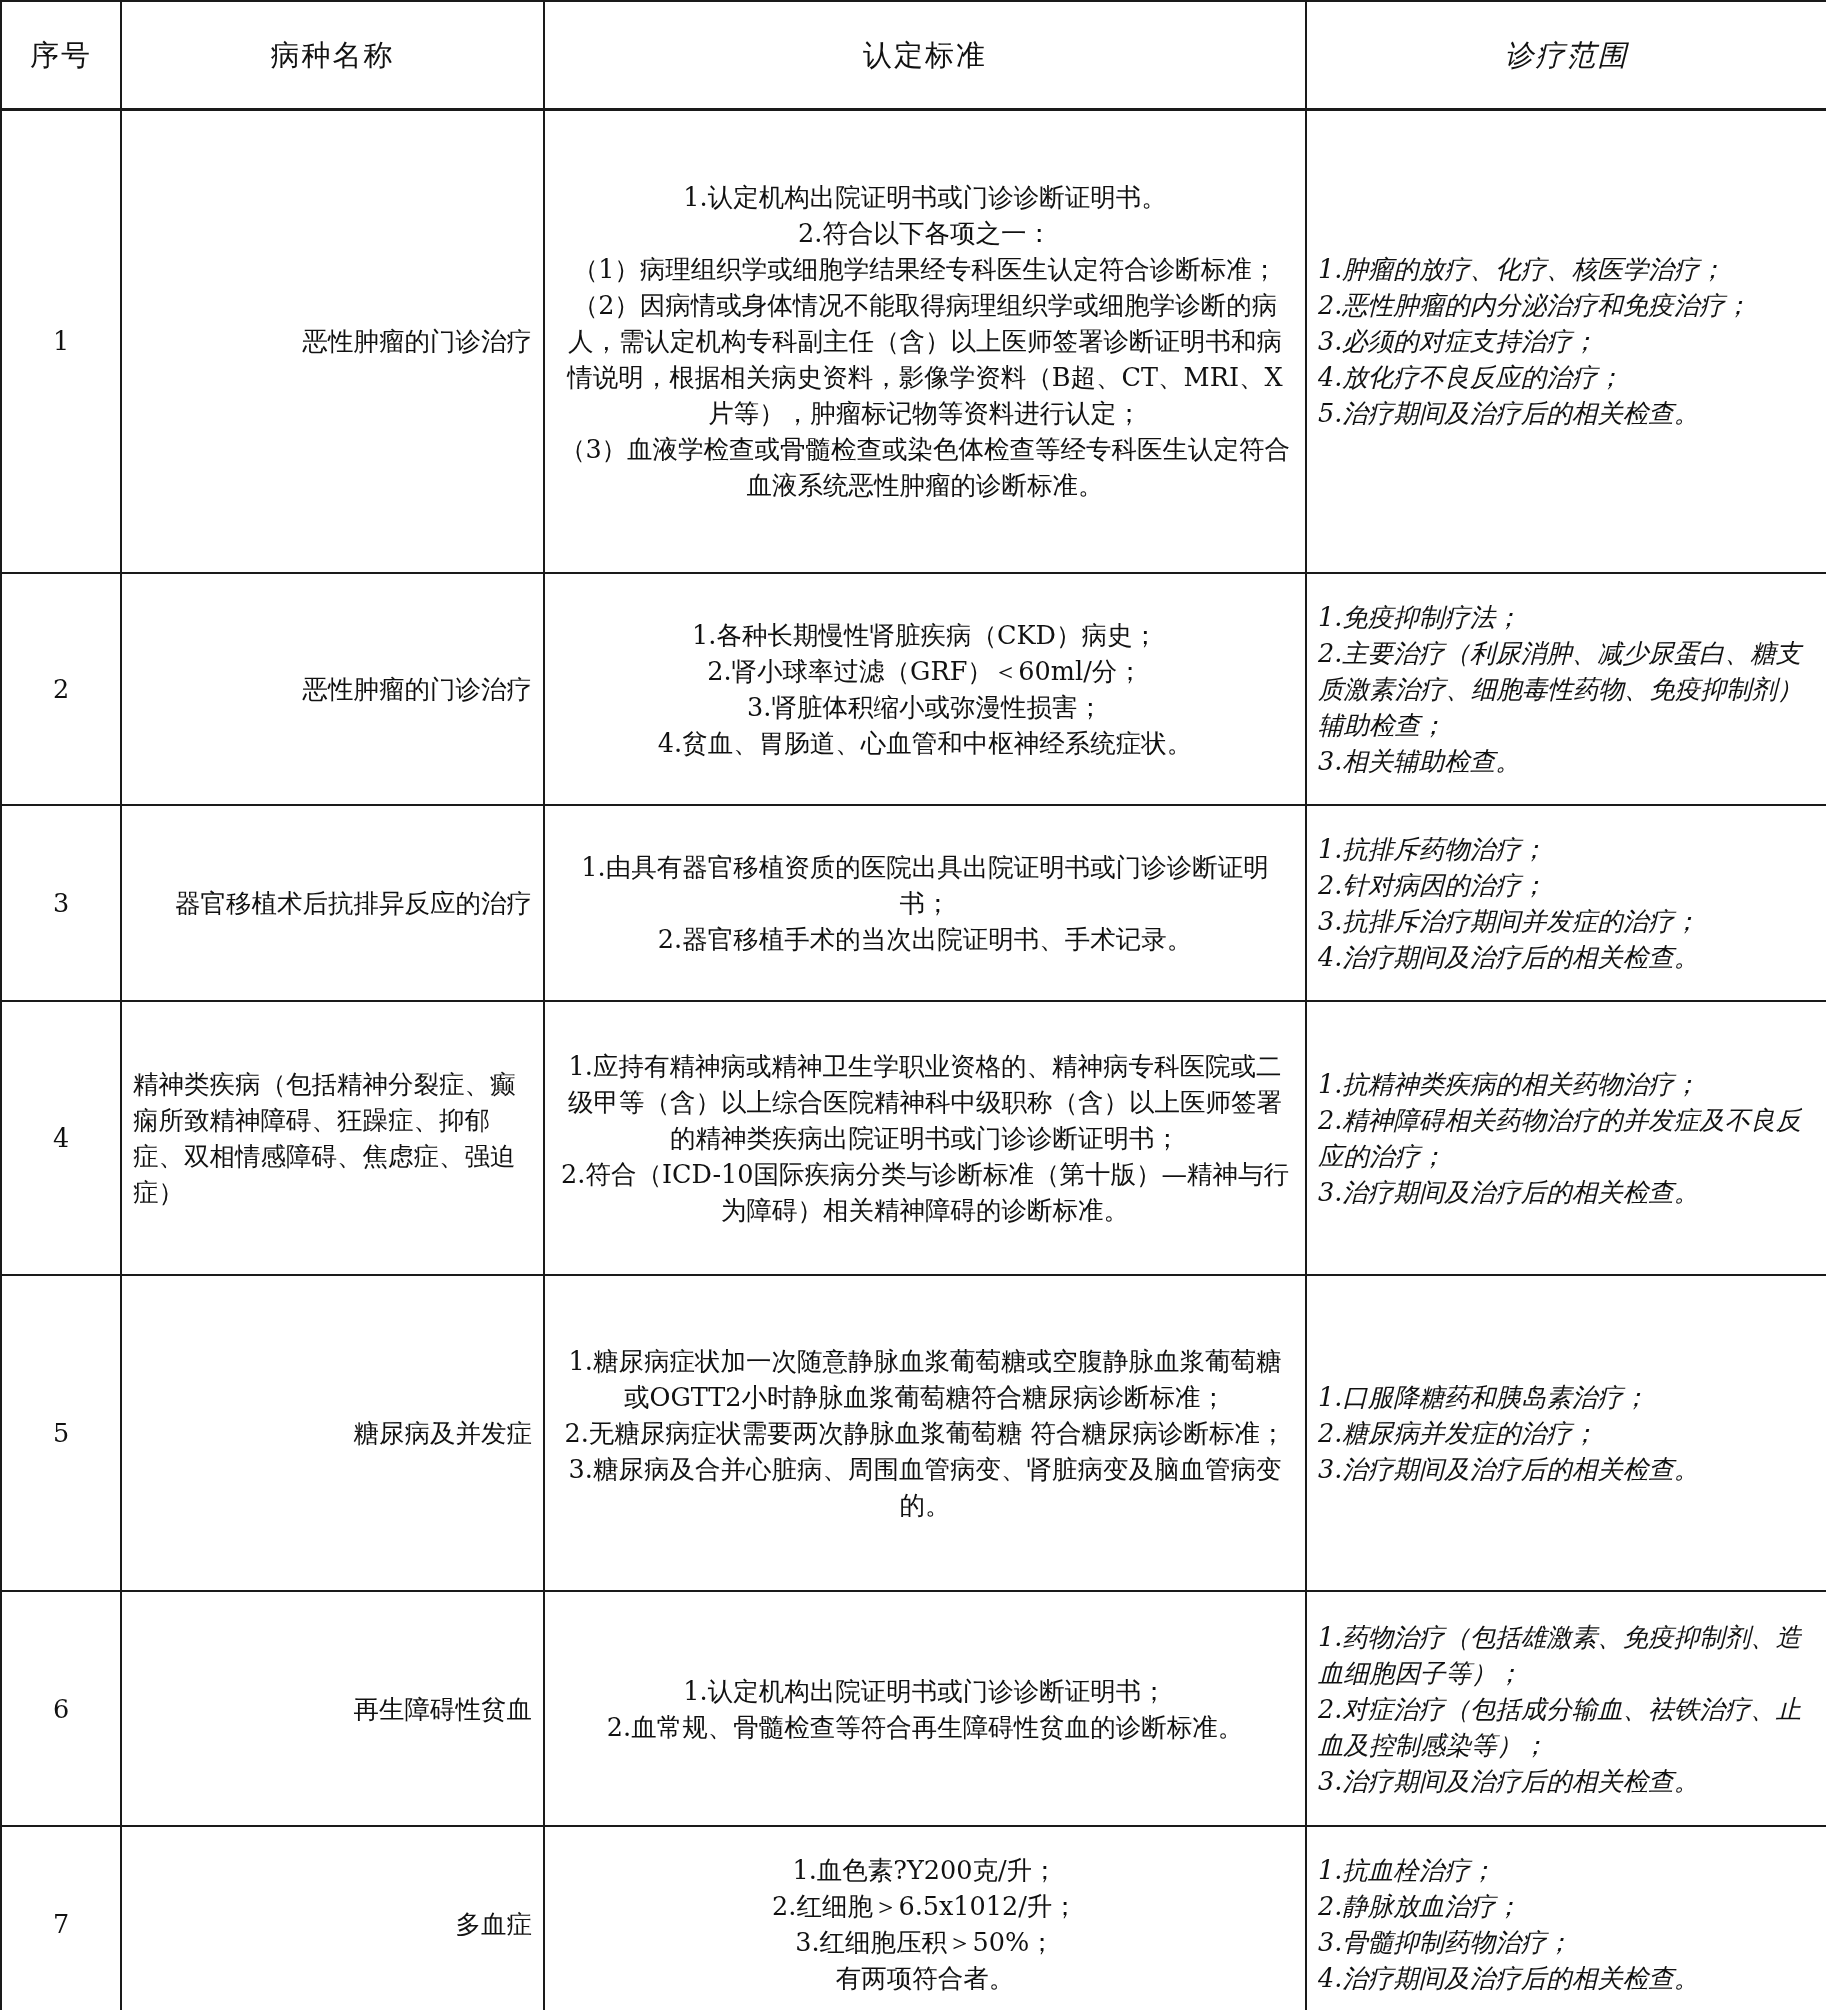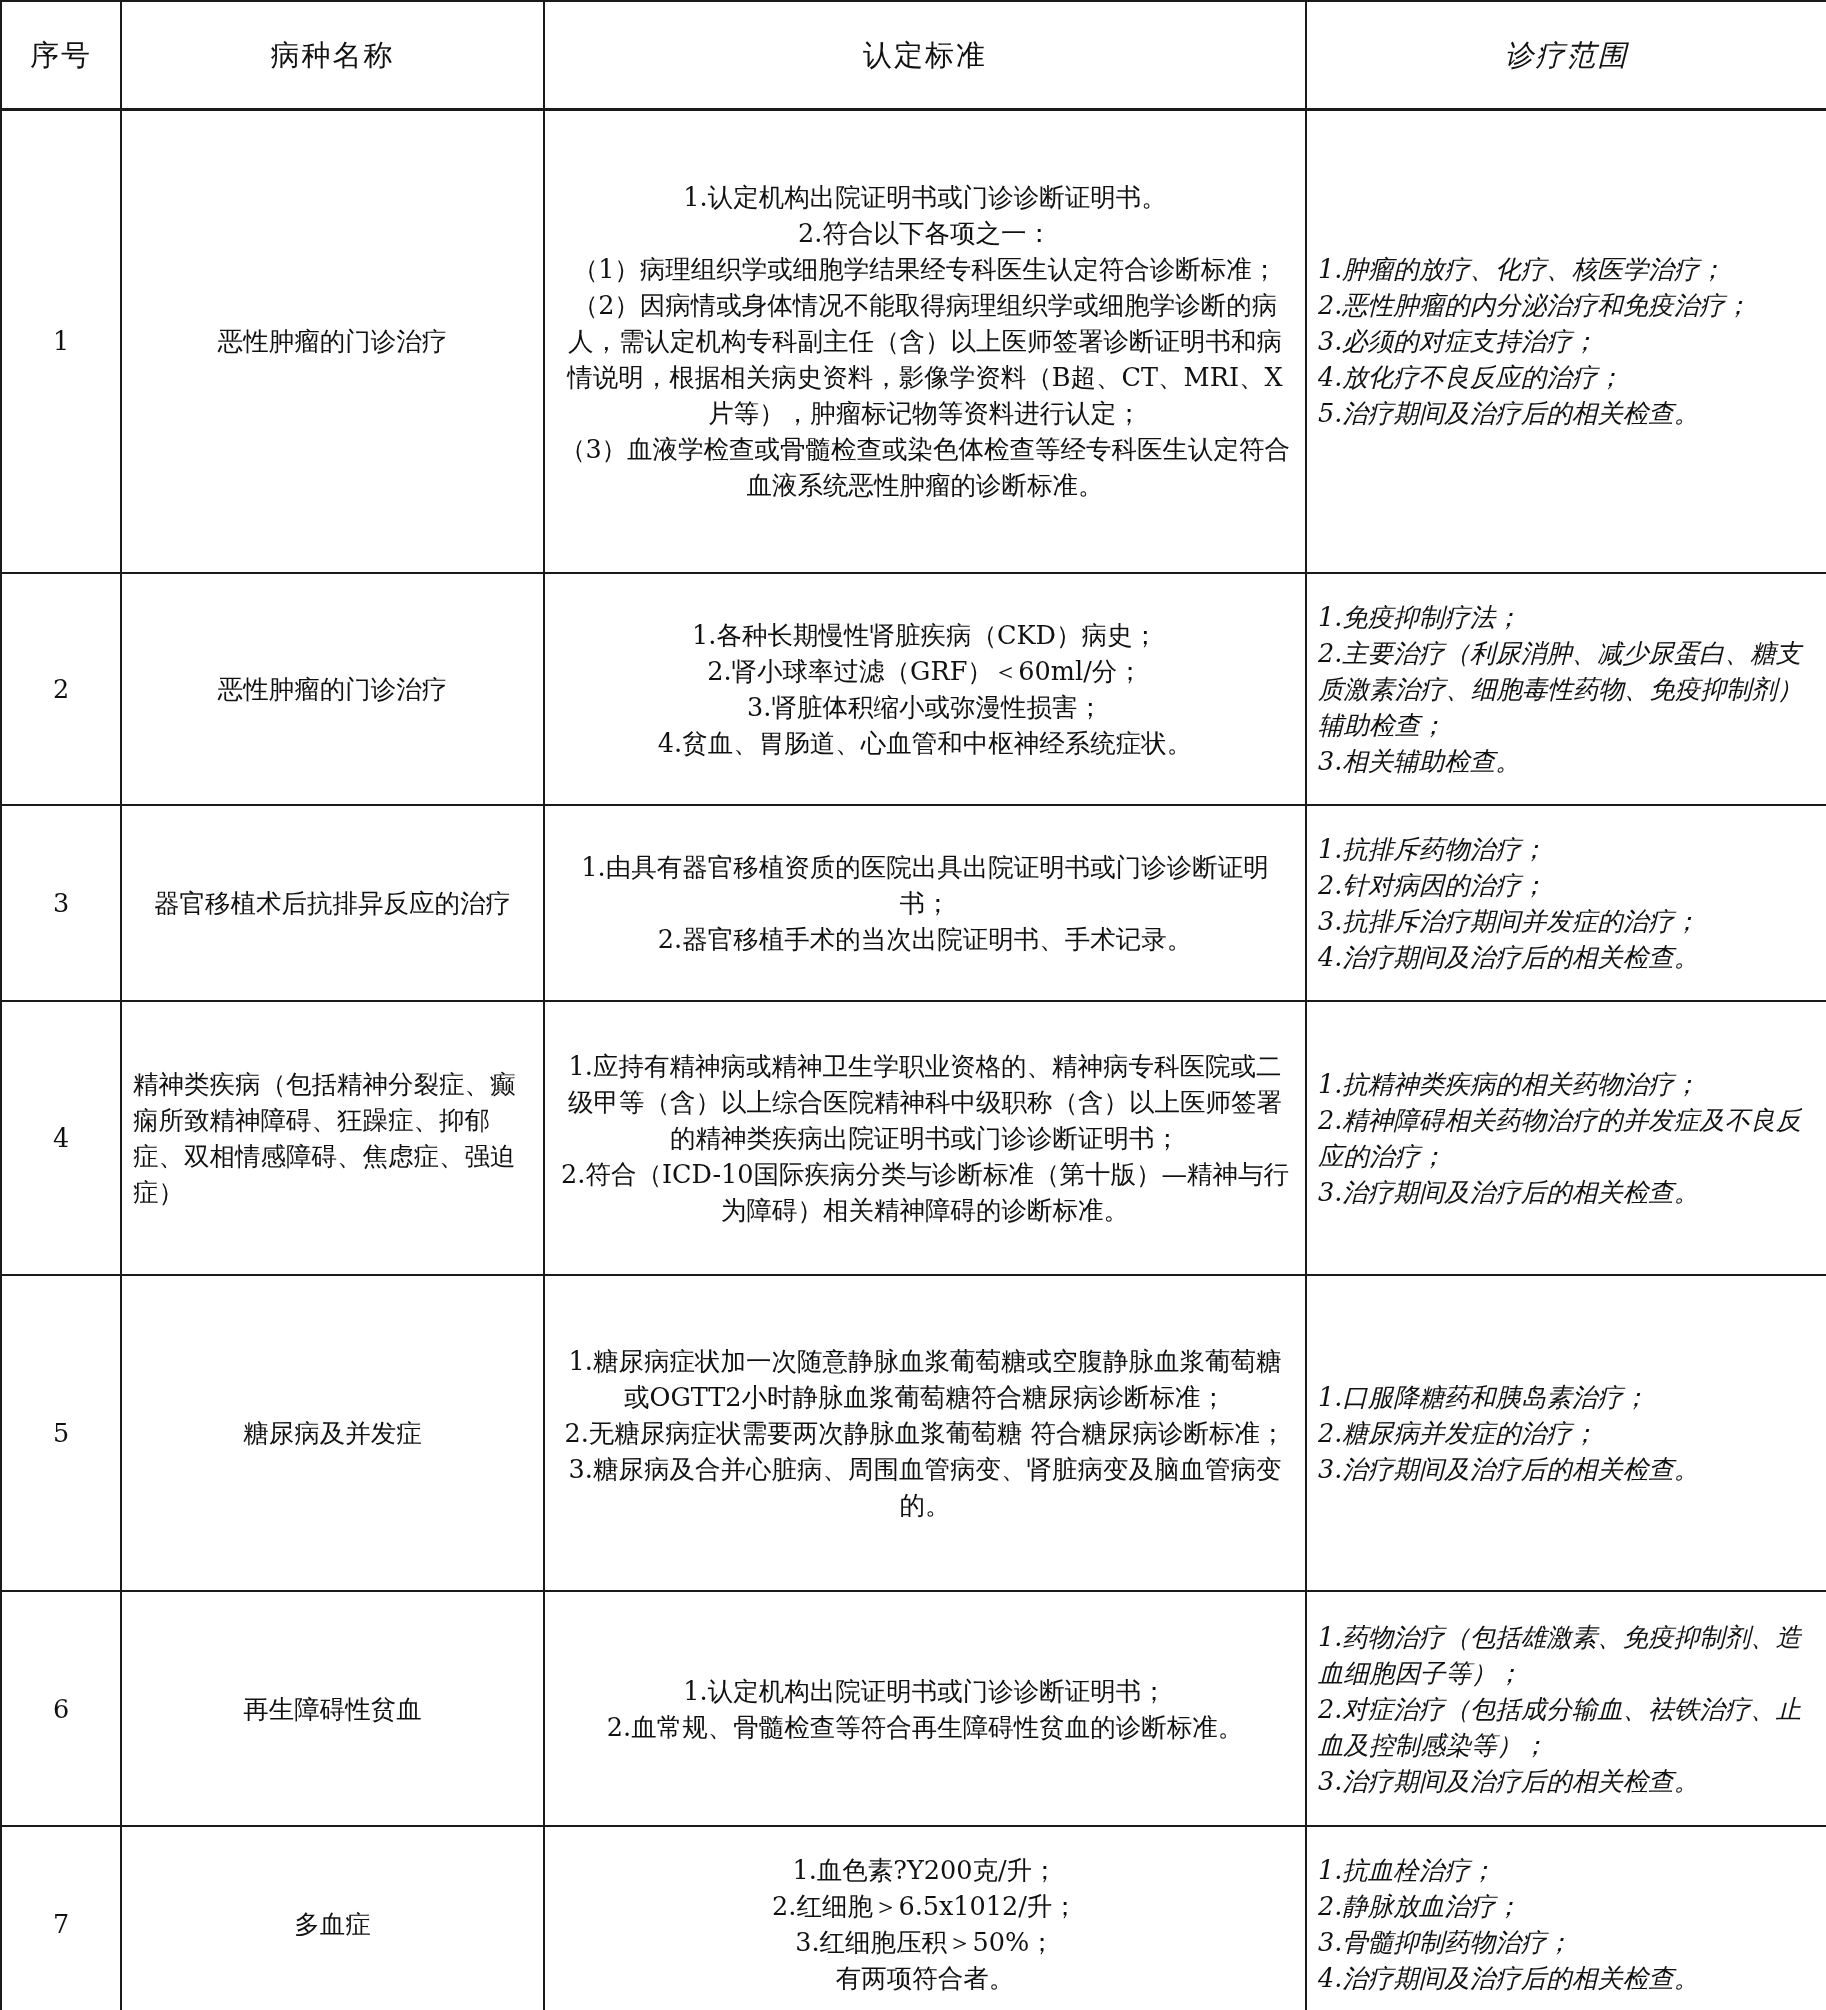--- a/index.html
+++ b/index.html
@@ -19,21 +19,21 @@
       font-weight: normal;
     }
     table.doc-table th {
       font-size: 29px;
       text-align: center;
       letter-spacing: 2px;
       font-family: "DejaVu Serif", "Liberation Serif", serif;
       border-bottom: 3.9px solid #1a1a1a;
     }
     .c-no { width: 106px; text-align: center; font-family: "DejaVu Serif", serif; }
-    .c-name { width: 410px; text-align: center; font-family: "DejaVu Serif", serif; }
+    .c-name { width: 410px; text-align: right; font-family: "DejaVu Serif", serif; }
     .c-name.left { text-align: left; margin-left: 36px; }
     .c-crit { width: 748px; text-align: center; font-family: "DejaVu Serif", serif; }
     .c-scope { width: 508px; text-align: left; font-family: "DejaVu Serif", serif; font-style: italic; }
     .line { display: block; white-space: normal; }
   </style>
 </head>
 <body>
 
 <table class="doc-table">
   <colgroup>

